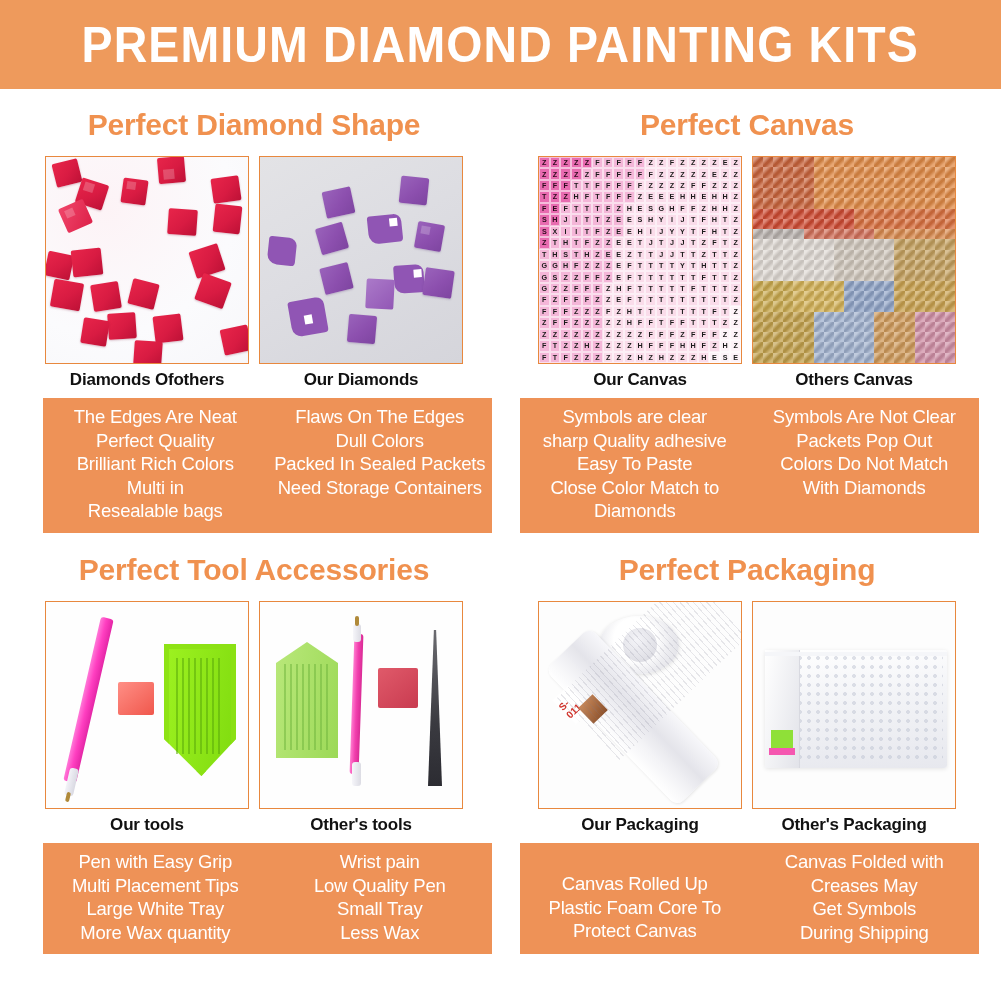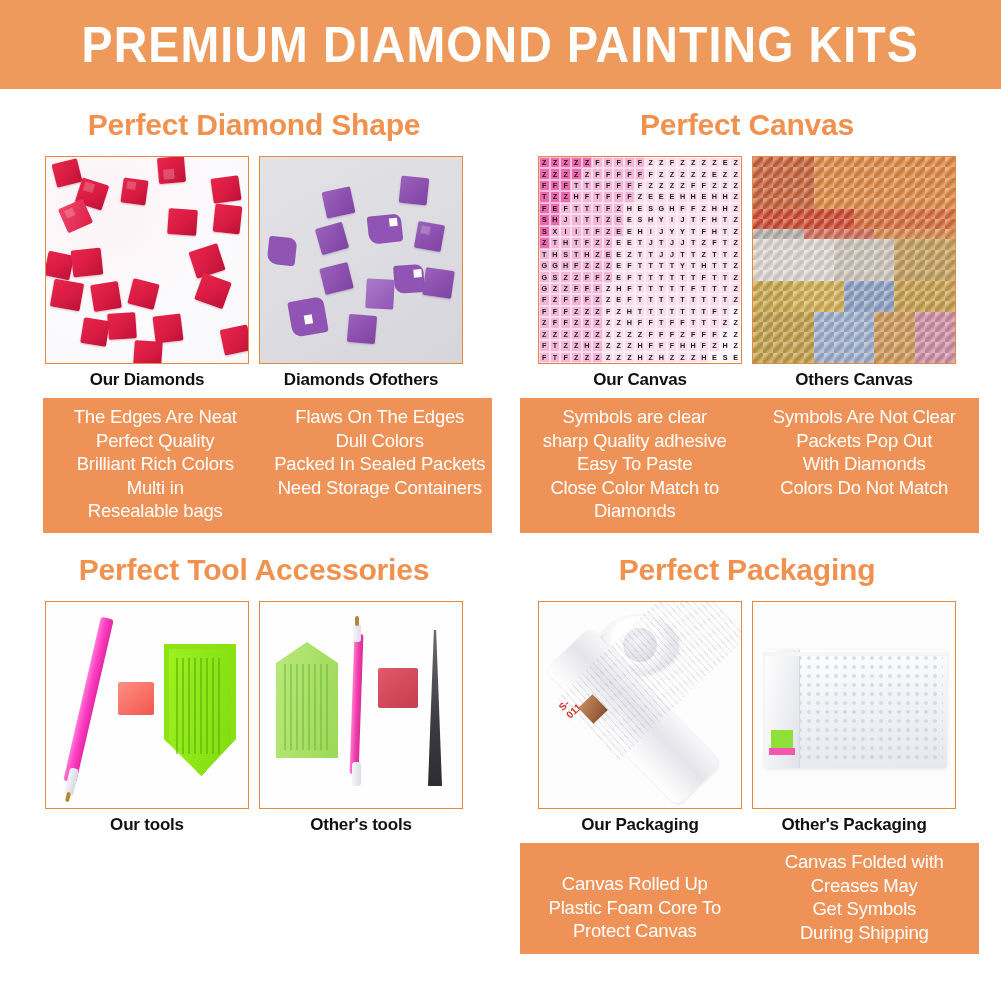--- a/index.html
+++ b/index.html
@@ -204,22 +204,22 @@
           <div class="sq pur" style="left:164px;top:112px;width:29px;height:28px;transform:rotate(8deg)"></div>
           <div class="sq purl" style="left:106px;top:122px;width:28px;height:30px;transform:rotate(3deg)"></div>
           <div class="blob" style="left:30px;top:142px;width:36px;height:36px;transform:rotate(-10deg)">
               <div class="facet" style="left:14px;top:16px;width:8px;height:9px;background:#fff"></div>
             </div>
           <div class="sq pur" style="left:88px;top:158px;width:28px;height:28px;transform:rotate(5deg)"></div>
         </div>
       </div>
     </div>
     <div class="caplabel-row">
+      <div class="caplabel">Diamonds Ofothers</div>
       <div class="caplabel">Our Diamonds</div>
-      <div class="caplabel">Diamonds Ofothers</div>
     </div>
     <div class="panel">
       <div class="panel-col">
           <div>The Edges Are Neat</div>
           <div>Perfect Quality</div>
           <div>Brilliant Rich Colors</div>
           <div>Multi in</div>
           <div>Resealable bags</div>
         </div>
       <div class="panel-col">
@@ -993,22 +993,22 @@
       <div class="panel-col">
           <div>Symbols are clear</div>
           <div>sharp Quality adhesive</div>
           <div>Easy To Paste</div>
           <div>Close Color Match to</div>
           <div>Diamonds</div>
         </div>
       <div class="panel-col">
           <div>Symbols Are Not Clear</div>
           <div>Packets Pop Out</div>
+          <div>Colors Do Not Match</div>
           <div>With Diamonds</div>
-          <div>Colors Do Not Match</div>
         </div>
     </div>
   </div>
 
   <div class="section sec-bl">
     <div class="sec-title">Perfect Tool Accessories</div>
     <div class="imgrow">
       <div class="imgbox">
         <div class="art-tools">
           <div class="pen" style="left:36px;top:14px;width:13px;height:168px;
@@ -1045,20 +1045,34 @@
             background:linear-gradient(140deg,#e05a6a,#c93b50);"></div>
           <div class="tweez" style="left:168px;top:28px;width:14px;height:156px;
             background:linear-gradient(180deg,#6b6b70 0%,#3a3a40 60%,#2c2c32 100%);
             clip-path:polygon(42% 0,58% 0,100% 100%,0 100%);"></div>
         </div>
       </div>
     </div>
     <div class="caplabel-row">
       <div class="caplabel">Our tools</div>
       <div class="caplabel">Other's tools</div>
+    </div>
+    <div class="panel">
+      <div class="panel-col">
+          <div>Pen with Easy Grip</div>
+          <div>Multi Placement Tips</div>
+          <div>Large White Tray</div>
+          <div>More Wax quantity</div>
+        </div>
+      <div class="panel-col">
+          <div>Wrist pain</div>
+          <div>Low Quality Pen</div>
+          <div>Small Tray</div>
+          <div>Less Wax</div>
+        </div>
     </div>
   </div>
 
   <div class="section sec-br">
     <div class="sec-title">Perfect Packaging</div>
     <div class="imgrow">
       <div class="imgbox">
         <div class="art-pack">
           <div class="cap" style="left:60px;top:14px;width:80px;height:58px;
             background:radial-gradient(circle at 45% 40%,#ffffff 38%,#ececf0 62%,#dcdce2 100%);

